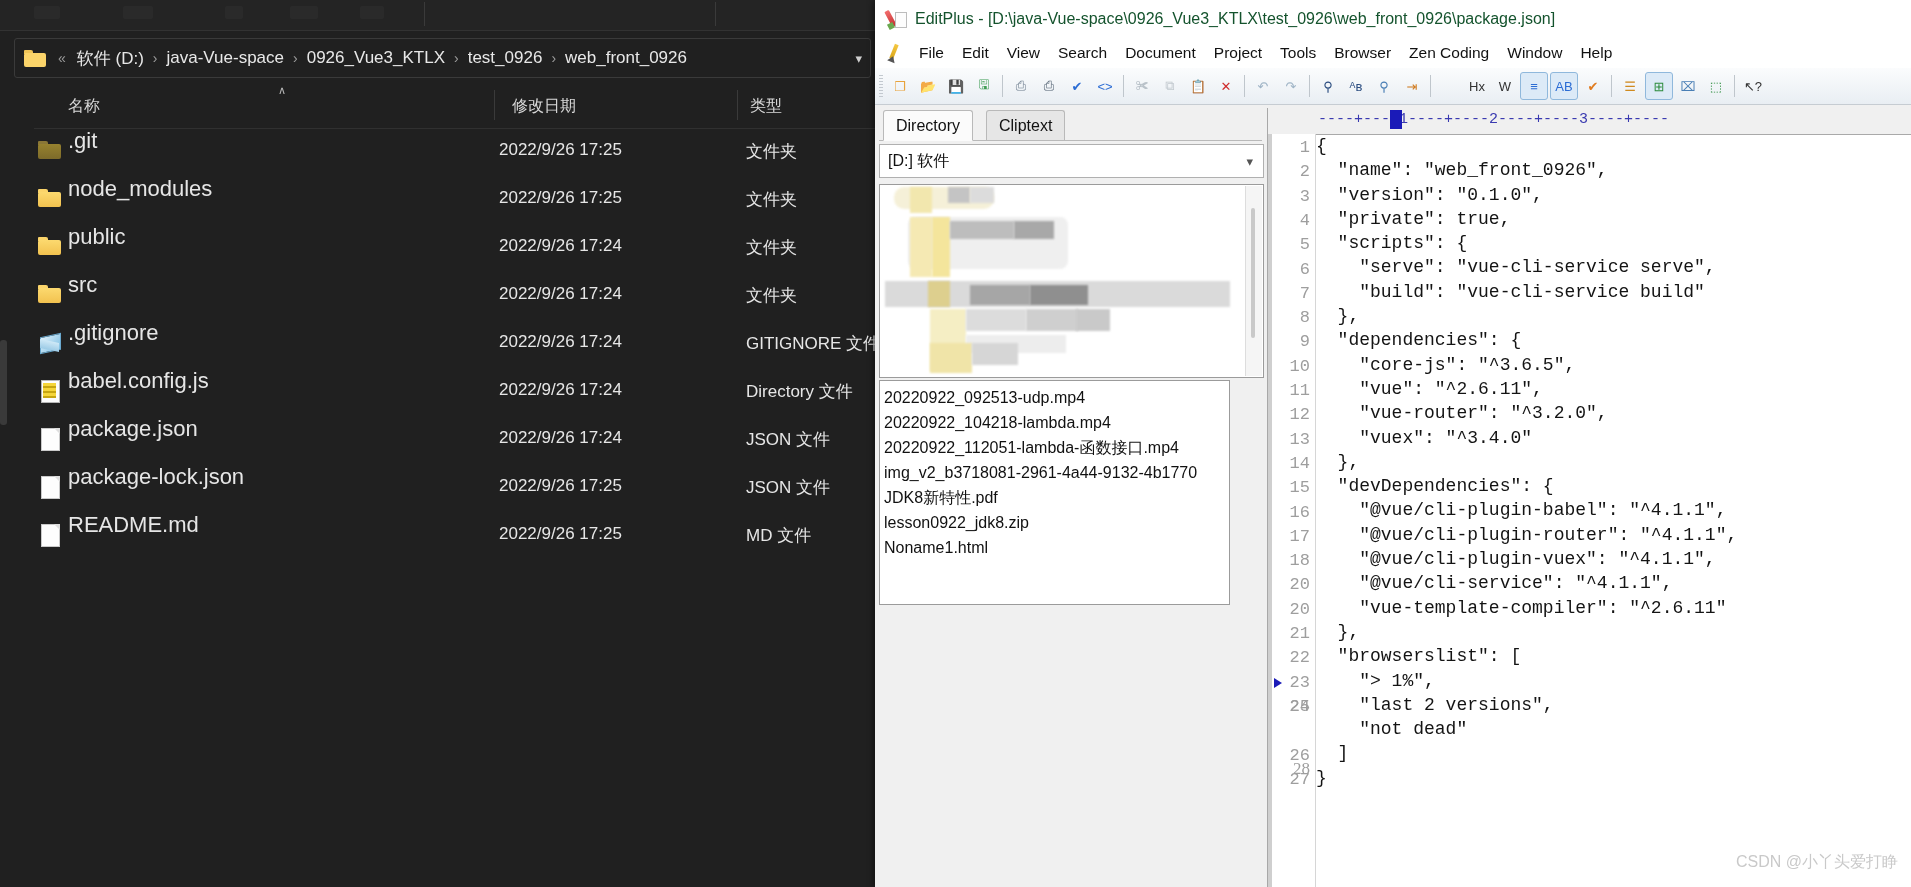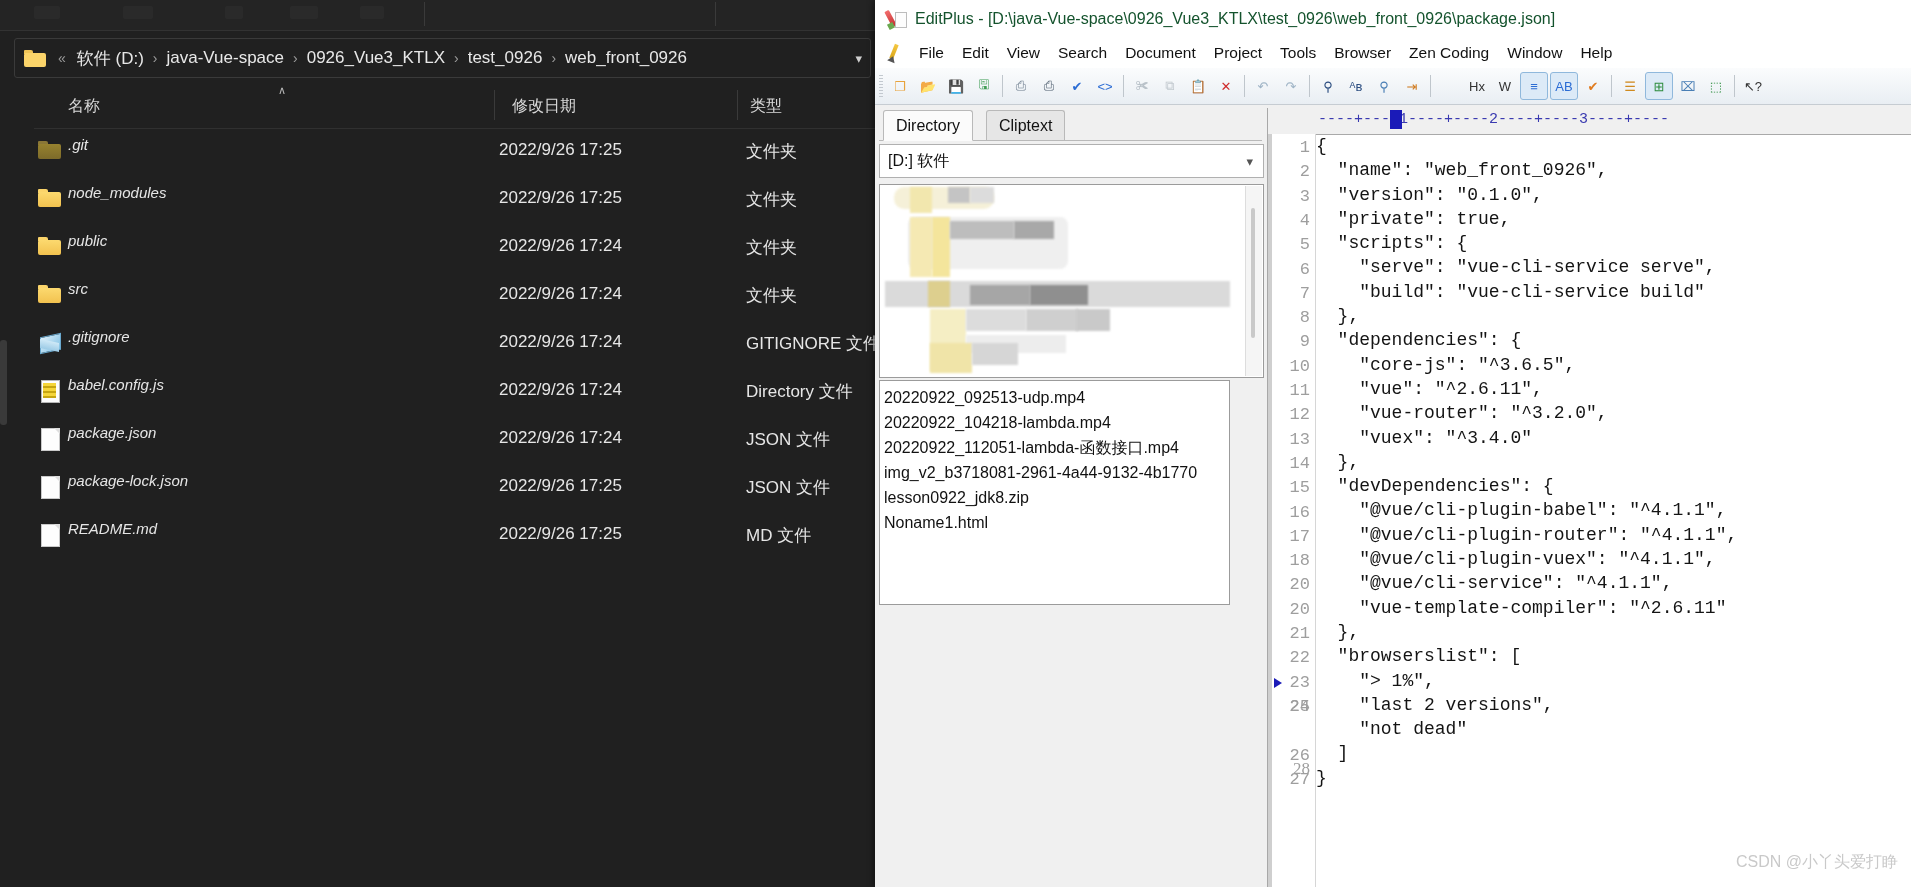--- a/index.html
+++ b/index.html
@@ -22,21 +22,21 @@
   .crumb-sep{color:#9d9d9d;font-size:14px;margin:0 7px;}
   .addr-drop{position:absolute;right:8px;color:#cfcfcf;font-size:13px;}
 
   #listhdr{position:absolute;left:34px;top:84px;width:841px;height:44px;border-bottom:1px solid #303030;}
   .colhdr{position:absolute;top:12px;color:#d8d8d8;font-size:16px;}
   .colhdr .sortcaret{position:absolute;left:210px;top:-12px;color:#b9b9b9;font-size:11px;}
   .colsep{position:absolute;top:6px;width:1px;height:30px;background:#3a3a3a;}
 
   #filelist{position:absolute;left:34px;top:128px;width:841px;height:420px;}
   .frow{position:relative;height:48px;}
-  .fname{position:absolute;left:34px;top:8px;color:#e6e6e6;font-size:15px;white-space:nowrap;font-style:italic;}
+  .fname{position:absolute;left:34px;top:0;color:#e6e6e6;font-size:22px;white-space:nowrap;}
   .fdate{position:absolute;left:465px;top:12px;color:#e6e6e6;font-size:17px;white-space:nowrap;}
   .ftype{position:absolute;left:712px;top:12px;color:#e6e6e6;font-size:17px;white-space:nowrap;}
   .ficon{position:absolute;left:4px;top:11px;width:24px;height:22px;}
 
   .ic-folder{position:relative;}
   .ic-folder .tb{position:absolute;left:0;top:2px;width:10px;height:4px;border-radius:1px 2px 0 0;}
   .ic-folder .bd{position:absolute;left:0;top:5px;width:23px;height:15px;border-radius:2px;}
   .fold-yellow .tb,.fold-yellow .bd{background:#fbd46a;}
   .fold-yellow .bd{background:linear-gradient(180deg,#fcd96f,#f2c24f);}
   .fold-dim .tb{background:#8a7736;}
@@ -426,20 +426,21 @@
         <div class="vsb">
             <i></i>
           </div>
       </div>
 
       <div id="dirfiles">
         <div class="dfile">20220922_092513-udp.mp4</div>
         <div class="dfile">20220922_104218-lambda.mp4</div>
         <div class="dfile">20220922_112051-lambda-函数接口.mp4</div>
         <div class="dfile">img_v2_b3718081-2961-4a44-9132-4b1770</div>
+        <div class="dfile">JDK8新特性.pdf</div>
         <div class="dfile">lesson0922_jdk8.zip</div>
         <div class="dfile">Noname1.html</div>
       </div>
 
       <div id="dirbottom"></div>
     </div>
 
     <div id="editor">
       <div id="ruler">
         <span class="rtxt">----+----1----+----2----+----3----+----</span>

